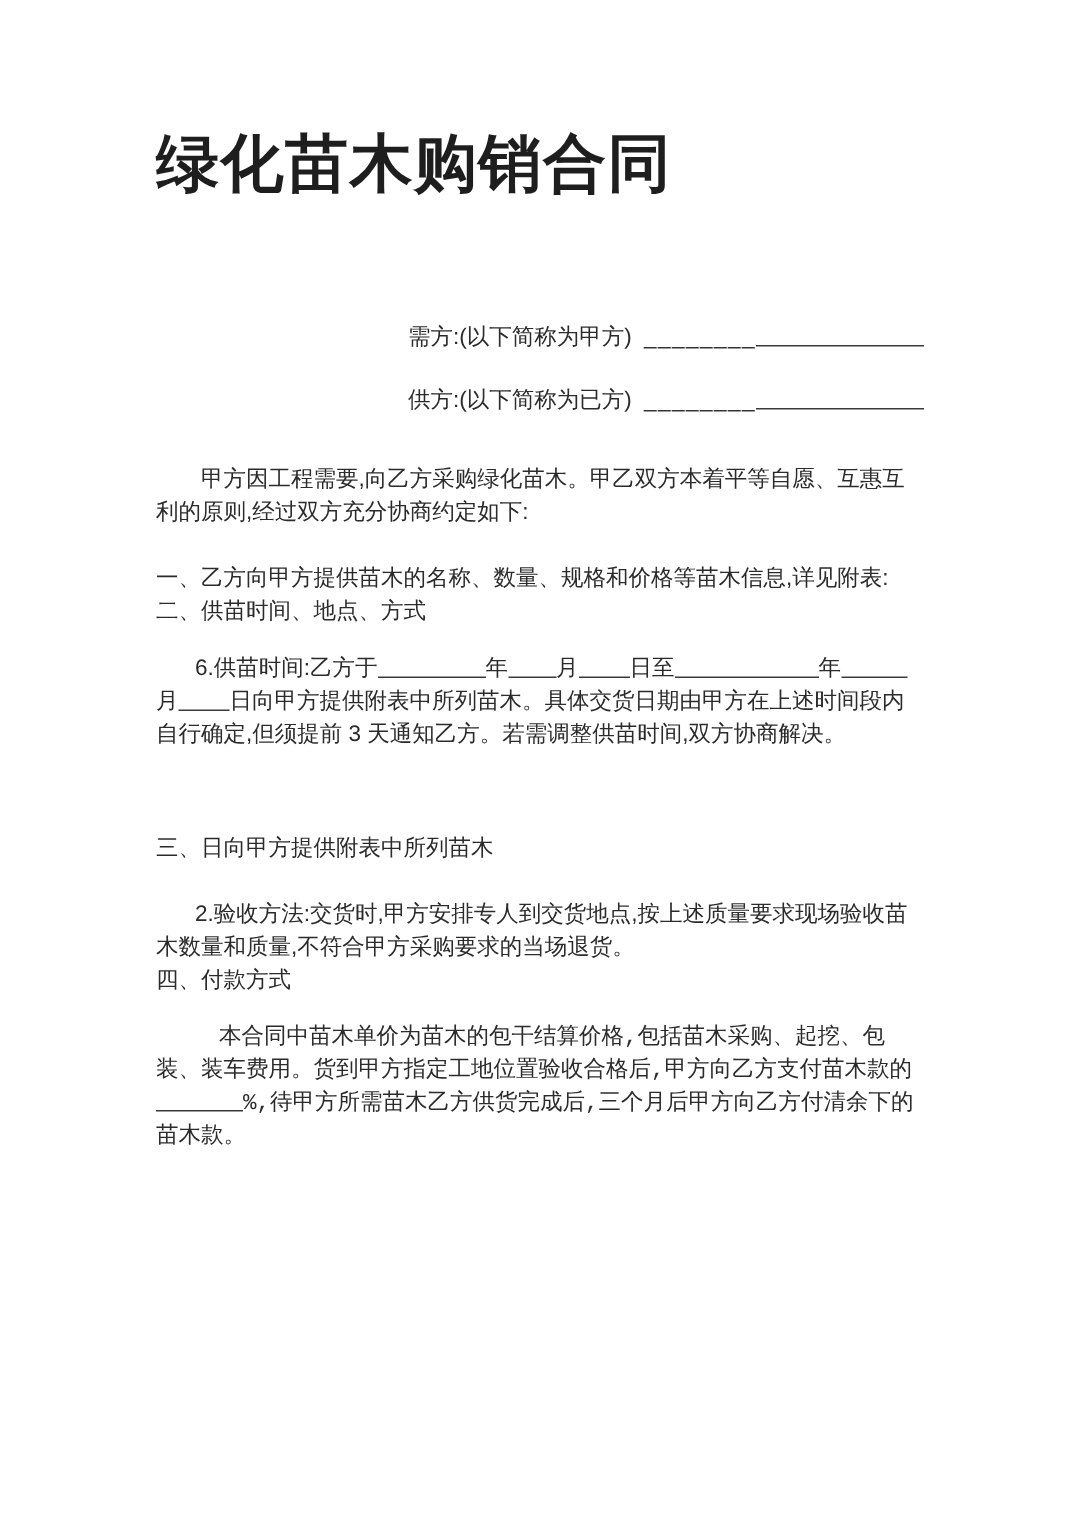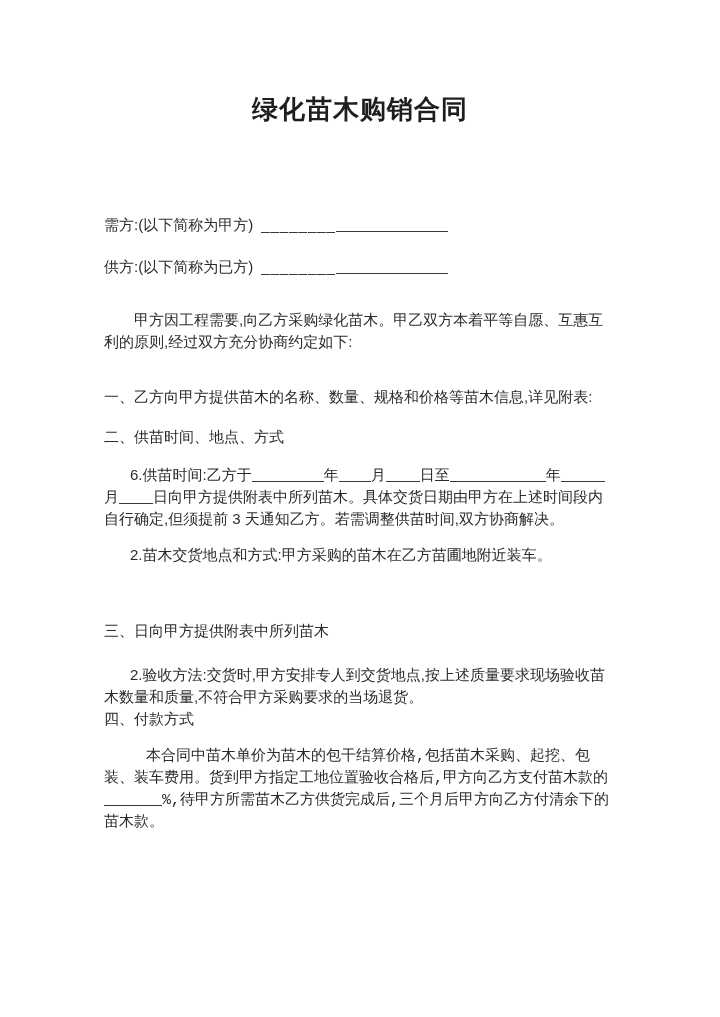--- a/index.html
+++ b/index.html
@@ -15,39 +15,39 @@
     color: #2b2b2b;
   }
   .page {
     width: 512px;
     padding: 0 104px;
     box-sizing: content-box;
   }
   .title {
     margin: 88px 0 0 0;
     font-family: "Liberation Serif", serif;
-    font-size: 26px;
+    font-size: 42px;
     line-height: 44px;
     font-weight: bold;
-    text-align: center;
+    text-align: left;
     letter-spacing: 1px;
     color: #1e1e1e;
   }
   p {
     margin: 0;
     font-size: 15px;
     line-height: 22px;
     text-align: left;
   }
-  .party-line { white-space: nowrap; }
+  .party-line { white-space: nowrap; text-align: right; }
   .party-a { margin-top: 82px; }
   .party-b { margin-top: 20px; }
   .intro { margin-top: 31px; text-indent: 30px; }
-  .clause-one { margin-top: 33px; }
-  .clause-two-heading { margin-top: 18px; }
+  .clause-one { margin-top: 22px; }
+  .clause-two-heading { }
   .supply-time { margin-top: 16px; text-indent: 26px; }
   .delivery-place { margin-top: 14px; text-indent: 26px; }
   .clause-three-heading { margin-top: 54px; }
   .accept-standard { margin-top: 16px; text-indent: 26px; }
   .accept-method { margin-top: 22px; text-indent: 26px; }
   .clause-four-heading { }
   .payment { margin-top: 16px; text-indent: 42px; font-family: Liberation Mono, monospace; }
   .party-label { margin-right: 8px; }
   .dashes { letter-spacing: 1px; }
   .blank {
@@ -81,21 +81,20 @@
   </p>
 
   <p class="intro">甲方因工程需要,向乙方采购绿化苗木。甲乙双方本着平等自愿、互惠互利的原则,经过双方充分协商约定如下:</p>
 
   <p class="clause-one">一、乙方向甲方提供苗木的名称、数量、规格和价格等苗木信息,详见附表:</p>
 
   <p class="clause-two-heading">二、供苗时间、地点、方式</p>
 
   <p class="supply-time"><span>6.供苗时间:乙方于</span><span class="blank b72"></span><span>年</span><span class="blank b32"></span><span>月</span><span class="blank b34"></span><span>日至</span><span class="blank b96"></span><span>年</span><span class="blank b44"></span><span>月</span><span class="blank b34"></span><span>日向甲方提供附表中所列苗木。具体交货日期由甲方在上述时间段内自行确定,但须提前 3 天通知乙方。若需调整供苗时间,双方协商解决。</span></p>
 
-  <p class="delivery-place">2.苗木交货地点和方式:甲方采购的苗木在乙方苗圃地附近装车。</p>
 
   <p class="clause-three-heading">三、日向甲方提供附表中所列苗木</p>
 
 
   <p class="accept-method">2.验收方法:交货时,甲方安排专人到交货地点,按上述质量要求现场验收苗木数量和质量,不符合甲方采购要求的当场退货。</p>
 
   <p class="clause-four-heading">四、付款方式</p>
 
   <p class="payment"><span>本合同中苗木单价为苗木的包干结算价格,包括苗木采购、起挖、包装、装车费用。货到甲方指定工地位置验收合格后,甲方向乙方支付苗木款的</span><span class="nowrap"><span class="blank b58"></span><span>%</span></span><span>,待甲方所需苗木乙方供货完成后,三个月后甲方向乙方付清余下的苗木款。</span></p>
 

